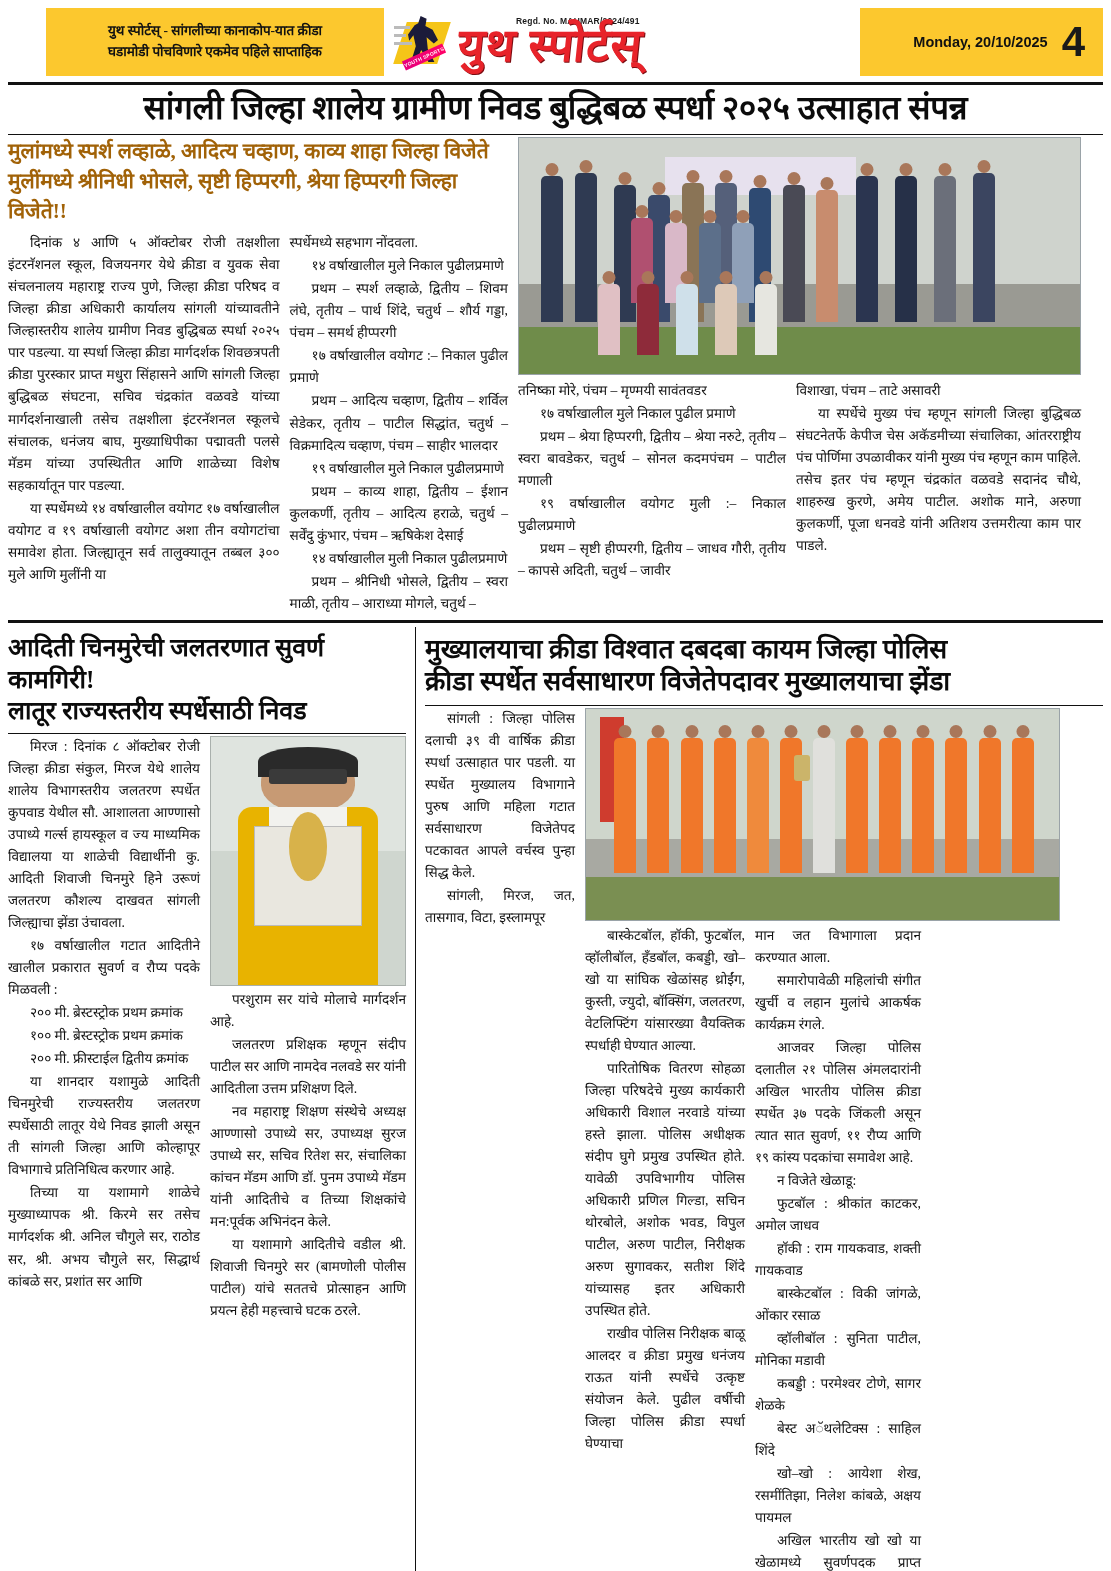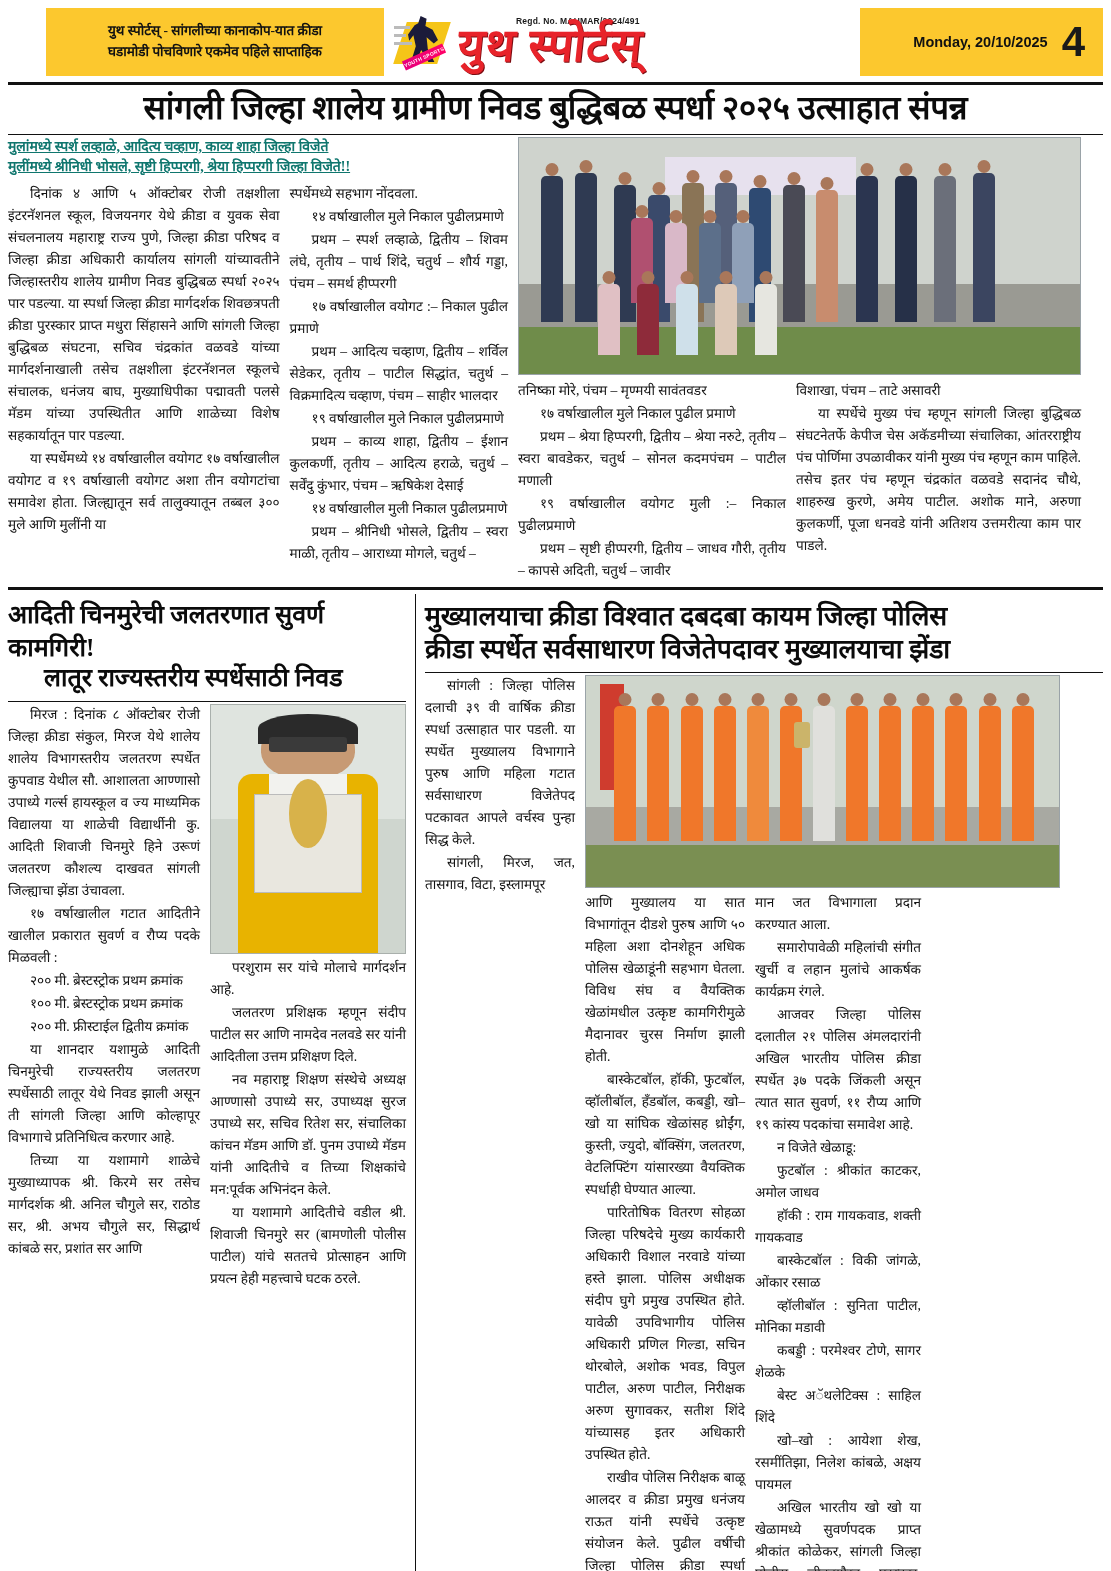--- a/index.html
+++ b/index.html
@@ -120,25 +120,24 @@
     font-size: 33px;
     line-height: 1.18;
     text-align: center;
     letter-spacing: -0.2px;
     margin: 4px 0 6px 0;
     color: #0b0b0b;
   }
   .h-sub {
     font-family: "Liberation Serif", "DejaVu Serif", serif;
     font-weight: bold;
-    font-size: 14px;
+    font-size: 21px;
     line-height: 1.42;
-    color: #0f766e;
+    color: #a16207;
     margin-bottom: 6px;
-    text-decoration: underline;
   }
   .h-sec {
     font-family: "Liberation Serif", "DejaVu Serif", serif;
     font-weight: bold;
     font-size: 25px;
     line-height: 1.3;
     color: #0b0b0b;
     margin: 5px 0 6px 0;
   }
   .h-sec.big { font-size: 26.5px; }
@@ -305,21 +304,21 @@
       </div>
     </div>
   </div>
 
   <div class="rule-thick" style="margin-top:4px;"></div>
 
   <div class="sec2">
 
     <div class="left">
       <h2 class="h-sec">आदिती चिनमुरेची जलतरणात सुवर्ण कामगिरी!</h2>
-      <h2 class="h-sec" style="margin-top:-8px;margin-left:36px;">लातूर राज्यस्तरीय स्पर्धेसाठी निवड</h2>
+      <h2 class="h-sec" style="margin-top:-8px;">लातूर राज्यस्तरीय स्पर्धेसाठी निवड</h2>
       <div class="rule-thin"></div>
       <div class="l-cols">
         <div class="l-c1 bt">
           <p>मिरज : दिनांक ८ ऑक्टोबर रोजी जिल्हा क्रीडा संकुल, मिरज येथे शालेय शालेय विभागस्तरीय जलतरण स्पर्धेत कुपवाड येथील सौ. आशालता आण्णासो उपाध्ये गर्ल्स हायस्कूल व ज्य माध्यमिक विद्यालया या शाळेची विद्यार्थीनी कु. आदिती शिवाजी चिनमुरे हिने उरूणं जलतरण कौशल्य दाखवत सांगली जिल्ह्याचा झेंडा उंचावला.</p>
           <p>१७ वर्षाखालील गटात आदितीने खालील प्रकारात सुवर्ण व रौप्य पदके मिळवली :</p>
           <p>२०० मी. ब्रेस्टस्ट्रोक प्रथम क्रमांक</p>
           <p>१०० मी. ब्रेस्टस्ट्रोक प्रथम क्रमांक</p>
           <p>२०० मी. फ्रीस्टाईल द्वितीय क्रमांक</p>
           <p>या शानदार यशामुळे आदिती चिनमुरेची राज्यस्तरीय जलतरण स्पर्धेसाठी लातूर येथे निवड झाली असून ती सांगली जिल्हा आणि कोल्हापूर विभागाचे प्रतिनिधित्व करणार आहे.</p>
           <p>तिच्या या यशामागे शाळेचे मुख्याध्यापक श्री. किरमे सर तसेच मार्गदर्शक श्री. अनिल चौगुले सर, राठोड सर, श्री. अभय चौगुले सर, सिद्धार्थ कांबळे सर, प्रशांत सर आणि</p>
@@ -374,21 +373,20 @@
             <div class="person" style="left:55%; height:64%; background:#F0772A;"></div>
             <div class="person" style="left:62%; height:64%; background:#F0772A;"></div>
             <div class="person" style="left:69%; height:64%; background:#F0772A;"></div>
             <div class="person" style="left:76%; height:64%; background:#F0772A;"></div>
             <div class="person" style="left:83%; height:64%; background:#F0772A;"></div>
             <div class="person" style="left:90%; height:64%; background:#F0772A;"></div>
             <div class="trophy" style="left:44%;top:22%;"></div>
           </div>
           <div style="display:flex; gap:10px;">
             <div class="r-c2 bt">
-              <p class="noind">आणि मुख्यालय या सात विभागांतून दीडशे पुरुष आणि ५० महिला अशा दोनशेहून अधिक पोलिस खेळाडूंनी सहभाग घेतला. विविध संघ व वैयक्तिक खेळांमधील उत्कृष्ट कामगिरीमुळे मैदानावर चुरस निर्माण झाली होती.</p>
               <p>बास्केटबॉल, हॉकी, फुटबॉल, व्हॉलीबॉल, हॅंडबॉल, कबड्डी, खो–खो या सांघिक खेळांसह थ्रोईंग, कुस्ती, ज्युदो, बॉक्सिंग, जलतरण, वेटलिफ्टिंग यांसारख्या वैयक्तिक स्पर्धाही घेण्यात आल्या.</p>
               <p>पारितोषिक वितरण सोहळा जिल्हा परिषदेचे मुख्य कार्यकारी अधिकारी विशाल नरवाडे यांच्या हस्ते झाला. पोलिस अधीक्षक संदीप घुगे प्रमुख उपस्थित होते. यावेळी उपविभागीय पोलिस अधिकारी प्रणिल गिल्डा, सचिन थोरबोले, अशोक भवड, विपुल पाटील, अरुण पाटील, निरीक्षक अरुण सुगावकर, सतीश शिंदे यांच्यासह इतर अधिकारी उपस्थित होते.</p>
               <p>राखीव पोलिस निरीक्षक बाळू आलदर व क्रीडा प्रमुख धनंजय राऊत यांनी स्पर्धेचे उत्कृष्ट संयोजन केले. पुढील वर्षीची जिल्हा पोलिस क्रीडा स्पर्धा घेण्याचा</p>
               <p></p>
             </div>
             <div class="r-c3 bt">
               <p class="noind">मान जत विभागाला प्रदान करण्यात आला.</p>
               <p>समारोपावेळी महिलांची संगीत खुर्ची व लहान मुलांचे आकर्षक कार्यक्रम रंगले.</p>
               <p>आजवर जिल्हा पोलिस दलातील २१ पोलिस अंमलदारांनी अखिल भारतीय पोलिस क्रीडा स्पर्धेत ३७ पदके जिंकली असून त्यात सात सुवर्ण, ११ रौप्य आणि १९ कांस्य पदकांचा समावेश आहे.</p>
               <p>न विजेते खेळाडू:</p>

